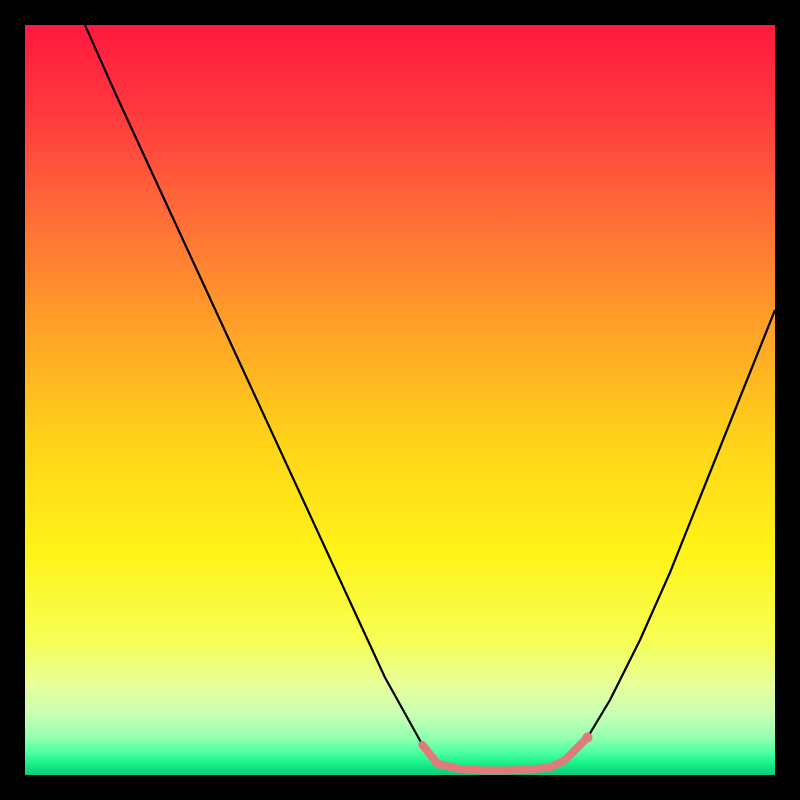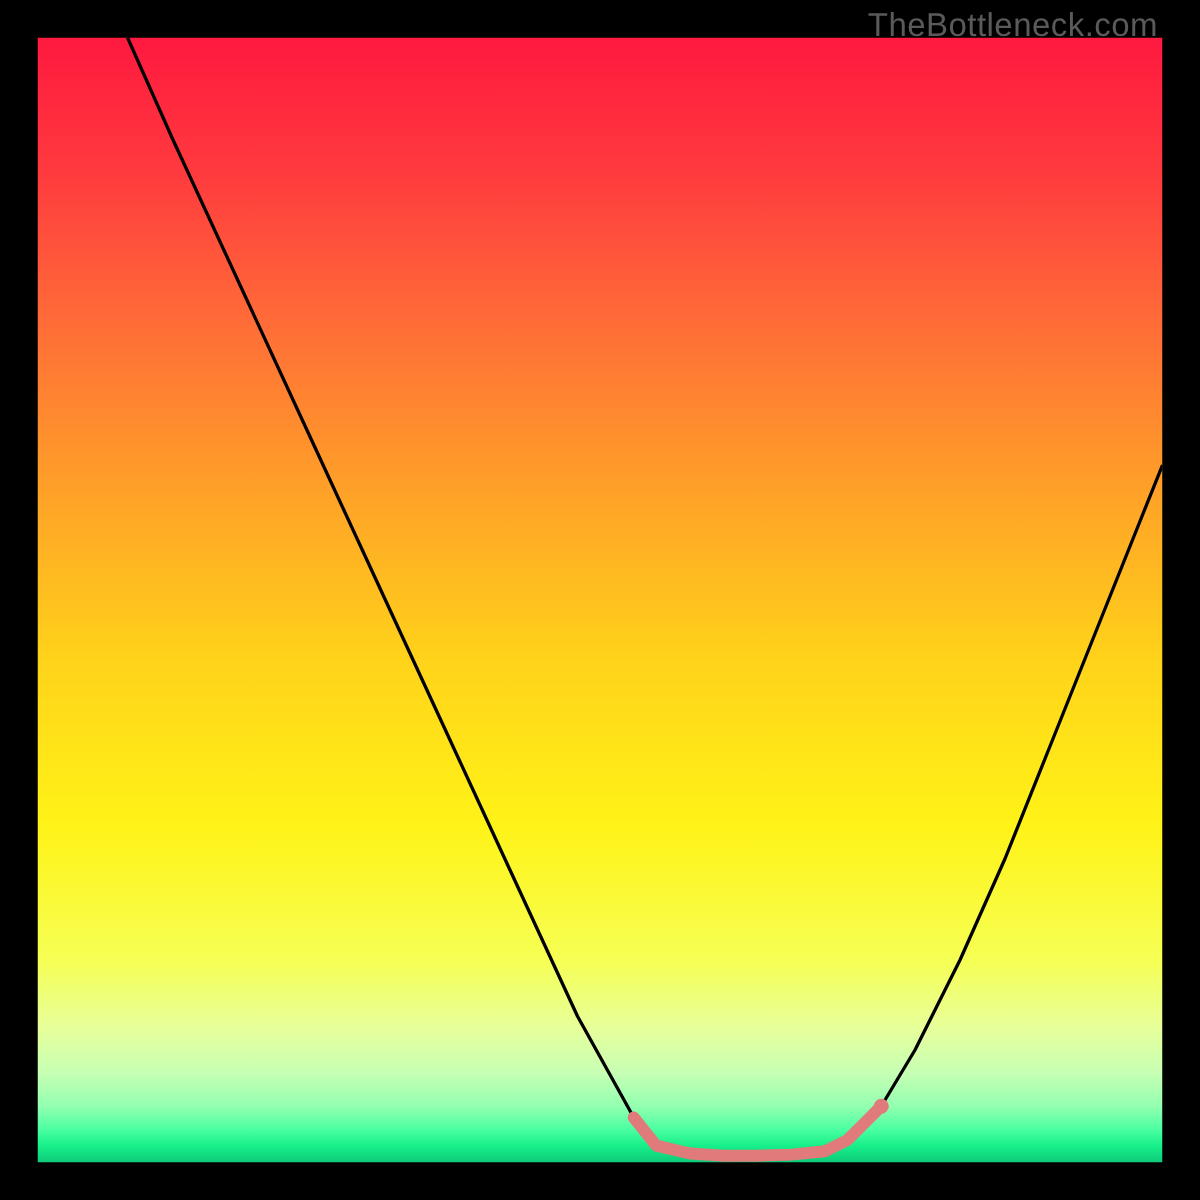--- a/index.html
+++ b/index.html
@@ -34,21 +34,20 @@
   }
   svg {
     display: block;
   }
 </style>
 </head>
 <body>
 
 <div class="chart-container">
 
-  <div class="watermark">TheBottleneck.com</div>
 
   <svg class="plot-area" viewBox="0 0 750 750" width="750" height="750" preserveAspectRatio="none">
     <defs>
       <linearGradient id="bg-grad" x1="0" y1="0" x2="0" y2="1">
 
       <stop offset="0%" stop-color="#ff193f"></stop>
           <stop offset="12%" stop-color="#ff3a3e"></stop>
           <stop offset="25%" stop-color="#ff6b38"></stop>
           <stop offset="40%" stop-color="#ffa028"></stop>
           <stop offset="55.00000000000001%" stop-color="#ffd21a"></stop>

